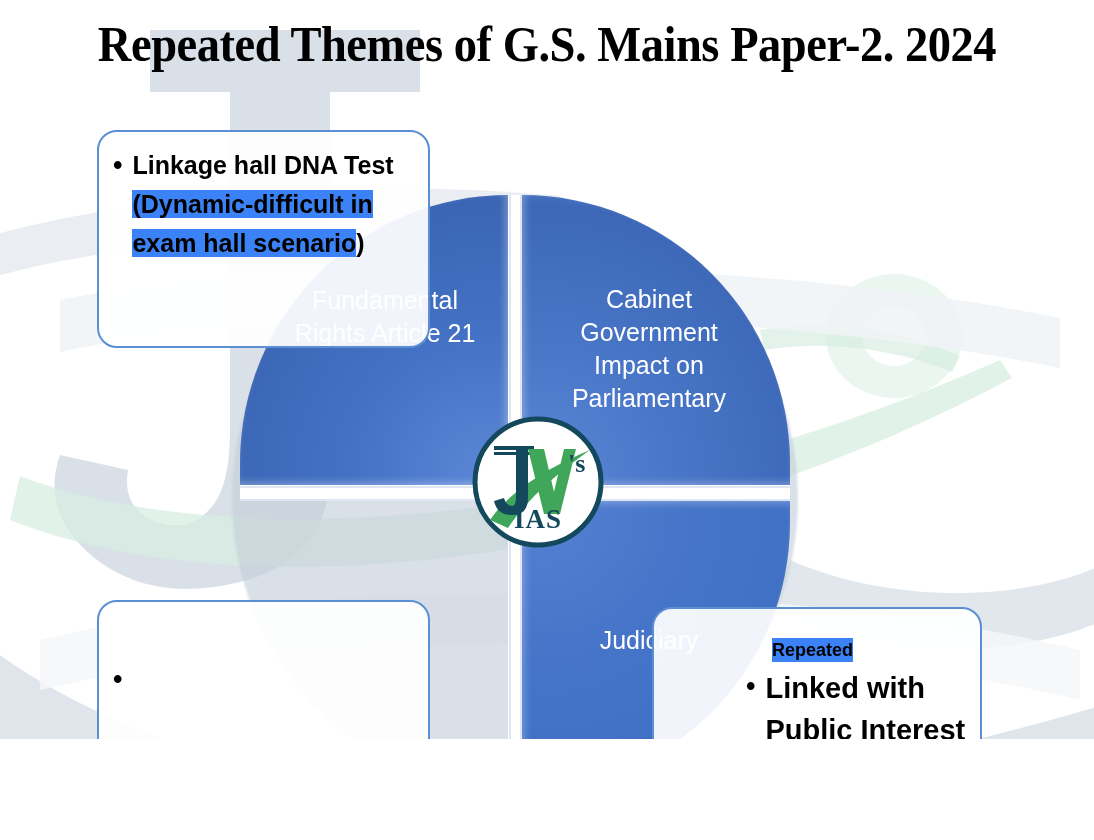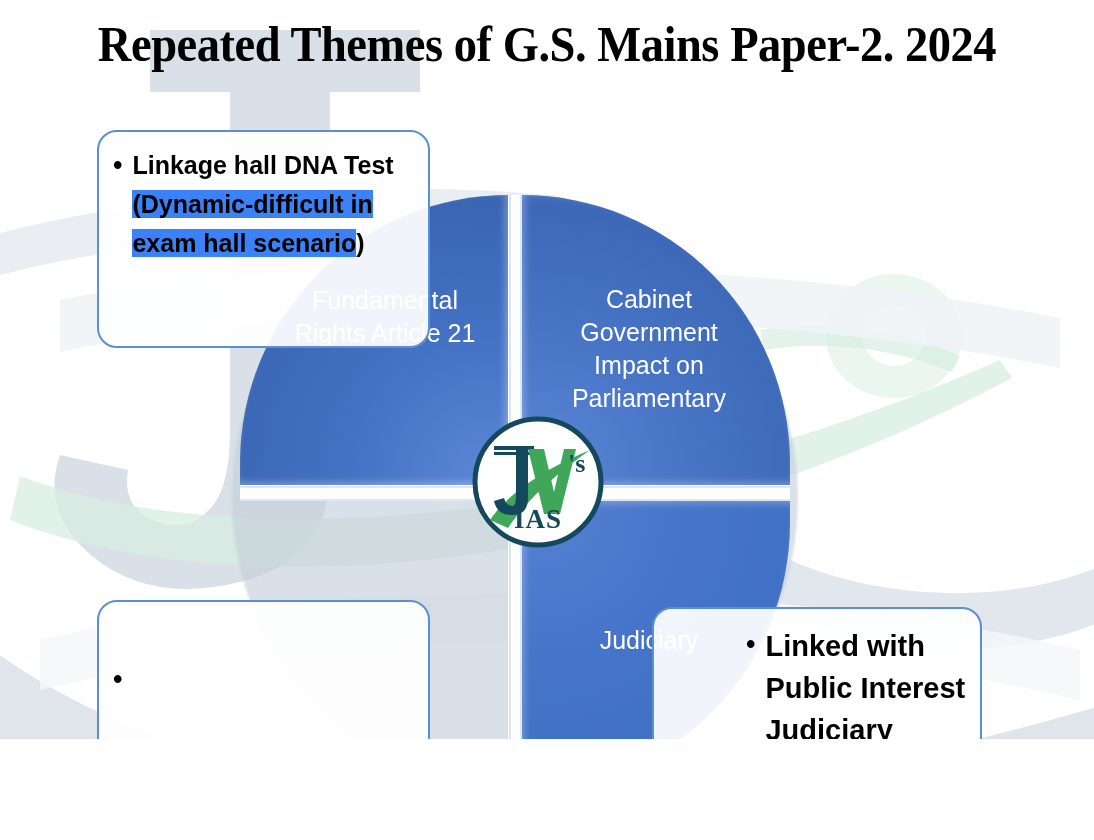--- a/index.html
+++ b/index.html
@@ -250,20 +250,23 @@
 
 
   <div class="box box-bl">
     <div class="inner bullet-row">
       <span class="bullet-dot">•</span>
     </div>
   </div>
 
   <div class="box box-br">
     <div class="inner">
+      <div class="tag-row">
+        <span class="repeated-tag hl">Repeated</span>
+      </div>
       <div class="bullet-row">
         <span class="bullet-dot">•</span>
         <span class="b-text">Linked with Public Interest Judiciary</span>
       </div>
     </div>
   </div>
 
 </div>
 
 </body></html>

